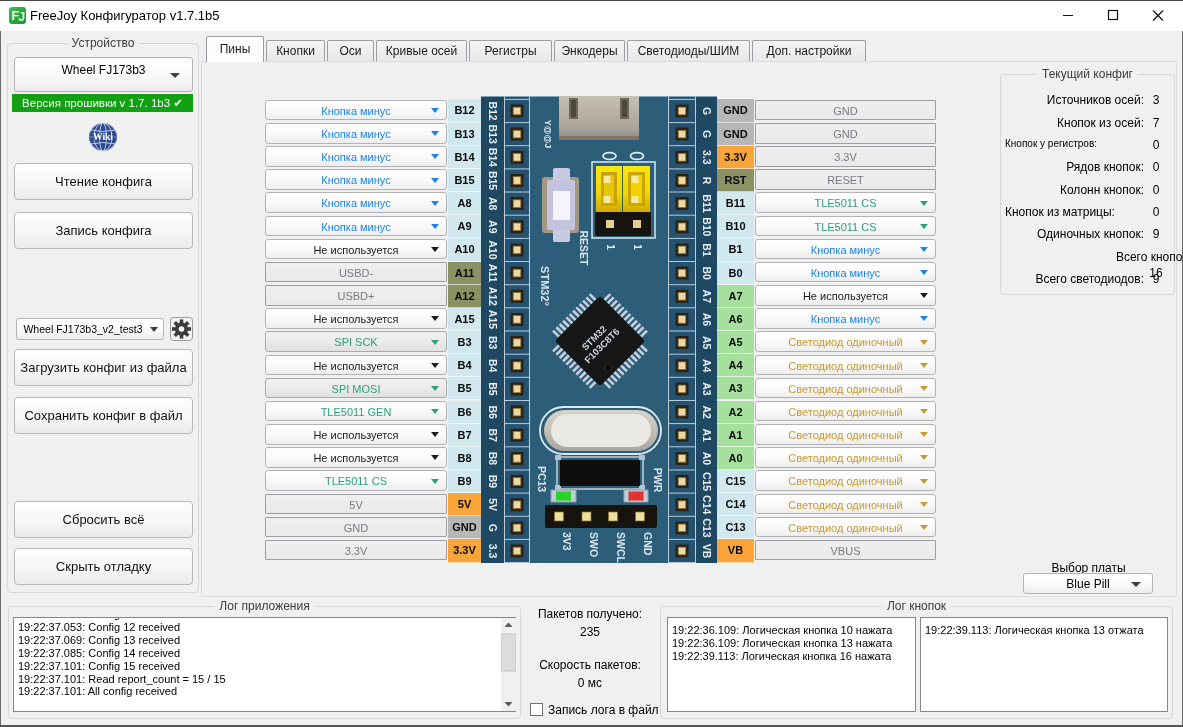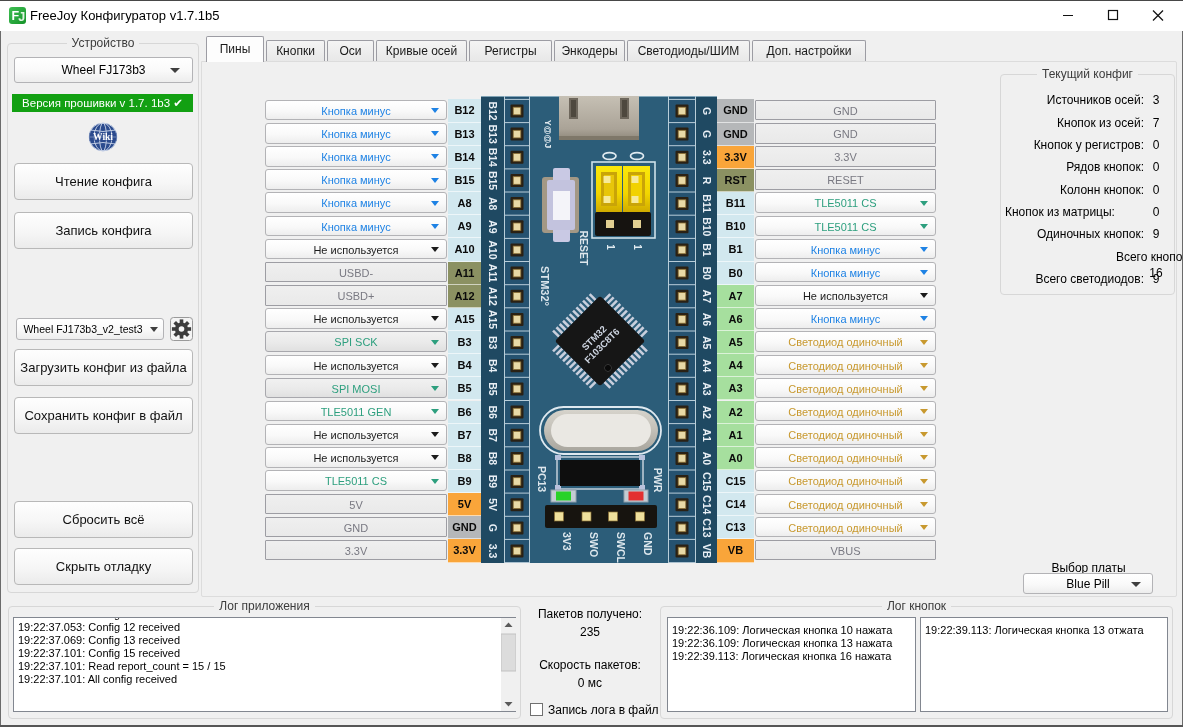--- a/index.html
+++ b/index.html
@@ -41,21 +41,21 @@
 <div class="abs" style="left:30px;top:8px;font-size:13px">FreeJoy Конфигуратор v1.7.1b5</div>
 <svg class="abs" style="left:1058px;top:0" width="110" height="30" viewBox="0 0 110 30">
 <line x1="5" y1="15.5" x2="15" y2="15.5" stroke="#111" stroke-width="1"></line>
 <rect x="50.5" y="10.5" width="9" height="9" fill="none" stroke="#111" stroke-width="1.2"></rect>
 <line x1="95" y1="10.5" x2="105" y2="20.5" stroke="#111" stroke-width="1.2"></line>
 <line x1="105" y1="10.5" x2="95" y2="20.5" stroke="#111" stroke-width="1.2"></line>
   </svg>
 <div class="grp" style="left:7px;top:43px;width:192px;height:550px">
     <span><i>Устройство</i></span>
   </div>
-<div class="fld dd" style="left:14px;top:57px;width:179px;height:26px;line-height:25px;color:#000;font-size:12px">Wheel FJ173b3<span class="arr" style="right:12px;border-top-color:#3f3f3f;border-left-width:5px;border-right-width:5px;border-top-width:5.5px"></span></div>
+<div class="fld dd" style="left:14px;top:57px;width:179px;height:35px;line-height:25px;color:#000;font-size:12px">Wheel FJ173b3<span class="arr" style="right:12px;border-top-color:#3f3f3f;border-left-width:5px;border-right-width:5px;border-top-width:5.5px"></span></div>
 <div class="abs ctr" style="left:12px;top:94px;width:181px;height:18px;background:#12a012;color:#fff;font-size:11.5px;line-height:18px">Версия прошивки v 1.7. 1b3 ✔</div>
 <svg class="abs" style="left:88px;top:122px" width="30" height="30" viewBox="0 0 30 30">
 <circle cx="15" cy="15" r="14" fill="#2b4b8e"></circle>
 <g stroke="#cdd7ea" stroke-width="1" fill="none" opacity="0.9">
 <ellipse cx="15" cy="15" rx="14" ry="14"></ellipse>
 <ellipse cx="15" cy="15" rx="9" ry="14"></ellipse>
 <ellipse cx="15" cy="15" rx="3.5" ry="14"></ellipse>
 <line x1="1" y1="15" x2="29" y2="15"></line>
 <path d="M2.5,8 Q15,11 27.5,8"></path>
 <path d="M2.5,22 Q15,19 27.5,22"></path>
@@ -486,21 +486,21 @@
     <text transform="translate(135.5,436) rotate(90)" font-family="Liberation Sans" font-size="10.5" font-weight="bold" fill="#dde7ed">SWCLK</text>
     <text transform="translate(162.5,436) rotate(90)" font-family="Liberation Sans" font-size="10.5" font-weight="bold" fill="#dde7ed">GND</text>
   </svg>
 <div class="grp" style="left:1000px;top:74px;width:175px;height:221px">
     <span><i>Текущий конфиг</i></span>
   </div>
 <div class="abs" style="left:1005px;top:93.4px;width:139px;text-align:right;font-size:12px">Источников осей:</div>
 <div class="abs" style="left:1144px;top:93.4px;width:24px;text-align:center;font-size:12px">3</div>
 <div class="abs" style="left:1005px;top:115.7px;width:139px;text-align:right;font-size:12px">Кнопок из осей:</div>
 <div class="abs" style="left:1144px;top:115.7px;width:24px;text-align:center;font-size:12px">7</div>
-<div class="abs" style="left:1005px;top:138.0px;width:139px;text-align:right;font-size:12px">Кнопок у регистров:</div>
+<div class="abs" style="left:1005px;top:138.0px;width:139px;text-align:left;font-size:10px">Кнопок у регистров:</div>
 <div class="abs" style="left:1144px;top:138.0px;width:24px;text-align:center;font-size:12px">0</div>
 <div class="abs" style="left:1005px;top:160.3px;width:139px;text-align:right;font-size:12px">Рядов кнопок:</div>
 <div class="abs" style="left:1144px;top:160.3px;width:24px;text-align:center;font-size:12px">0</div>
 <div class="abs" style="left:1005px;top:182.6px;width:139px;text-align:right;font-size:12px">Колонн кнопок:</div>
 <div class="abs" style="left:1144px;top:182.6px;width:24px;text-align:center;font-size:12px">0</div>
 <div class="abs" style="left:1005px;top:204.9px;width:139px;text-align:left;font-size:12px">Кнопок из матрицы:</div>
 <div class="abs" style="left:1144px;top:204.9px;width:24px;text-align:center;font-size:12px">0</div>
 <div class="abs" style="left:1005px;top:227.2px;width:139px;text-align:right;font-size:12px">Одиночных кнопок:</div>
 <div class="abs" style="left:1144px;top:227.2px;width:24px;text-align:center;font-size:12px">9</div>
 <div class="abs" style="left:1052px;top:249.5px;width:139px;text-align:right;font-size:12px">Всего кнопок:</div>
@@ -509,20 +509,21 @@
 <div class="abs" style="left:1144px;top:271.8px;width:24px;text-align:center;font-size:12px">9</div>
 <div class="abs ctr" style="left:1023px;top:561px;width:131px;font-size:12px">Выбор платы</div>
 <div class="fld dd" style="left:1023px;top:573px;width:130px;height:21px;line-height:20px;color:#000;font-size:12px">Blue Pill<span class="arr" style="right:11px;border-top-color:#3f3f3f;border-left-width:5px;border-right-width:5px;border-top-width:5.5px"></span></div>
 <div class="grp" style="left:8px;top:606px;width:513px;height:113px">
     <span><i>Лог приложения</i></span>
   </div>
 <div class="log" style="left:13px;top:617px;width:503px;height:95px;padding-right:18px">
 <div style="margin-top:-12px">19:22:37.038: Config 11 received</div>
 <div>19:22:37.053: Config 12 received</div>
 <div>19:22:37.069: Config 13 received</div>
+<div>19:22:37.085: Config 14 received</div>
 <div>19:22:37.101: Config 15 received</div>
 <div>19:22:37.101: Read report_count = 15 / 15</div>
 <div>19:22:37.101: All config received</div>
   </div>
 <svg class="abs" style="left:501px;top:618px" width="15" height="93" viewBox="0 0 15 93">
 <rect x="0" y="0" width="15" height="93" fill="#f0f0f0"></rect>
 <rect x="0" y="16" width="15" height="37" fill="#dcdcdc" stroke="#c2c2c2" stroke-width="1"></rect>
 <path d="M3.5,9 L7.5,4.5 L11.5,9 Z" fill="#5a5a5a"></path>
 <path d="M3.5,84 L7.5,88.5 L11.5,84 Z" fill="#5a5a5a"></path>
   </svg>

